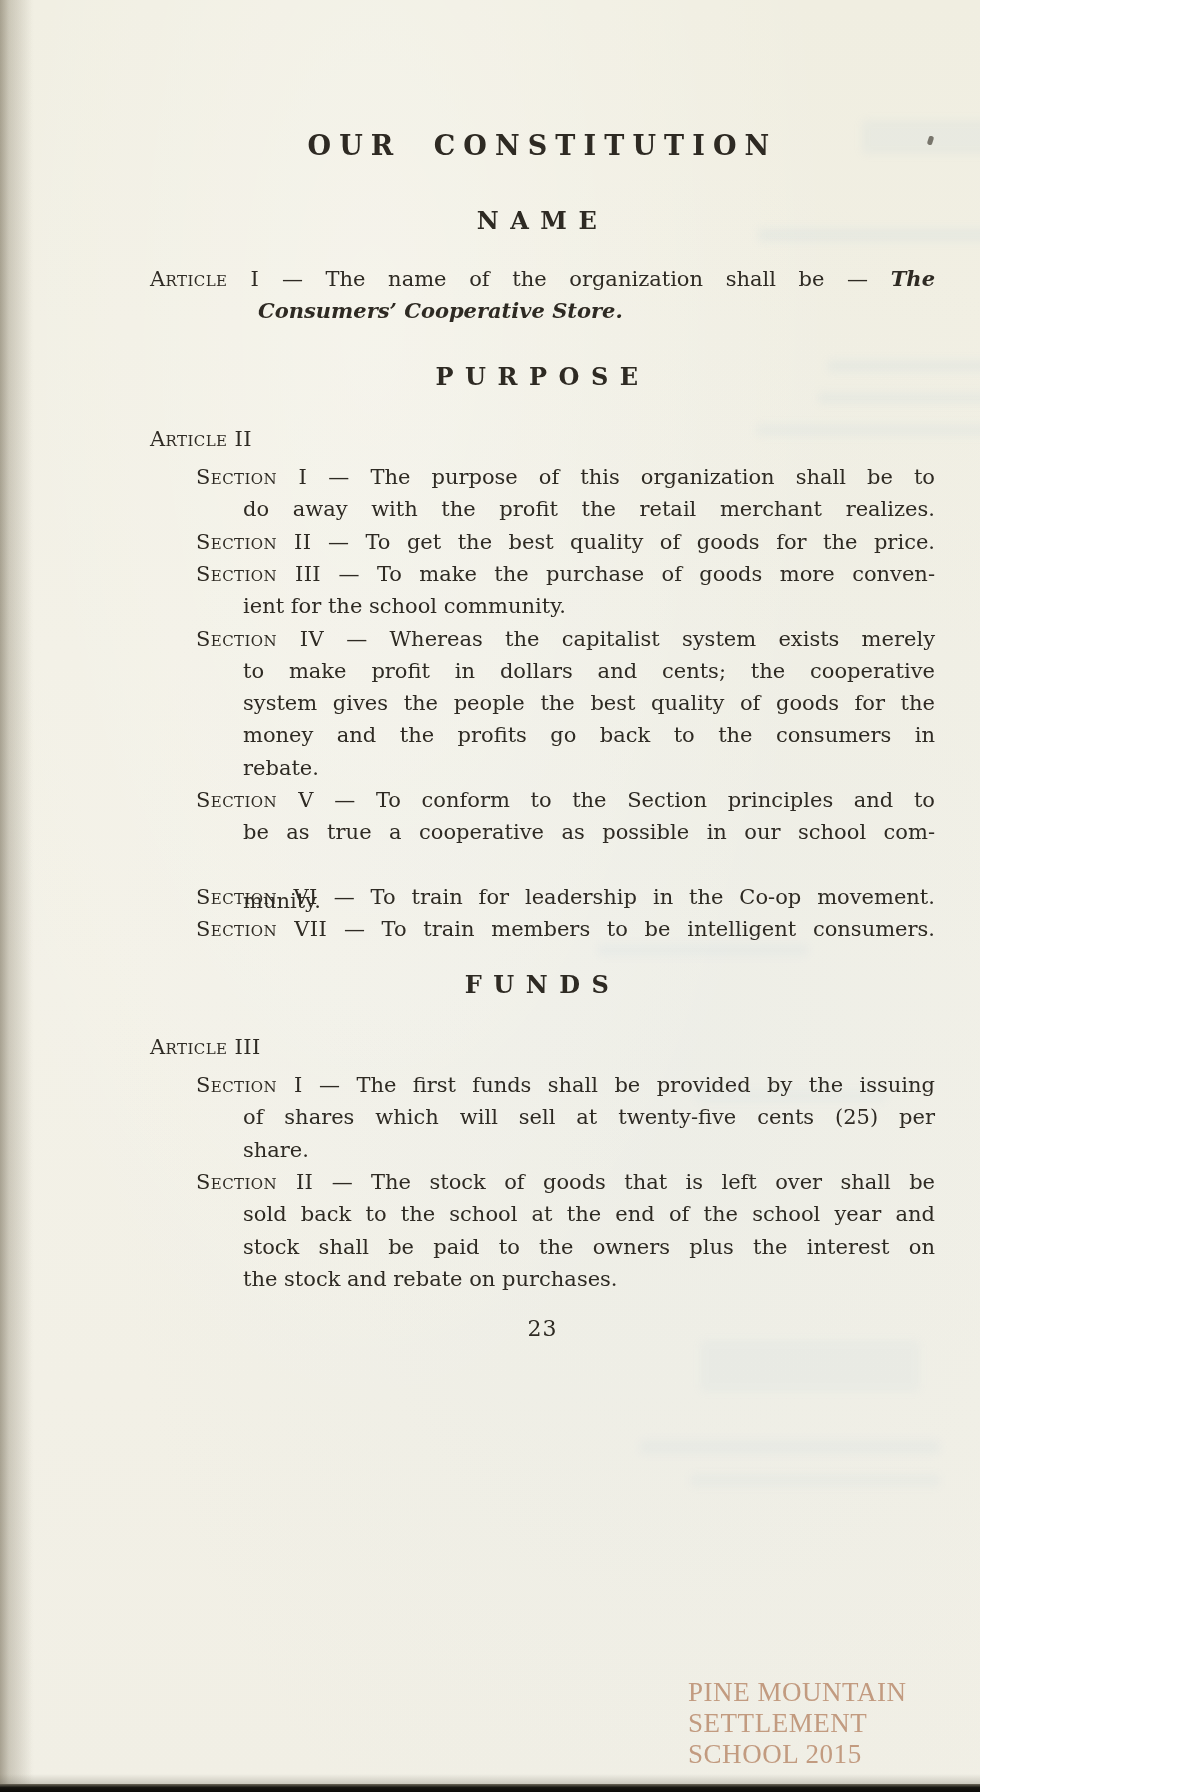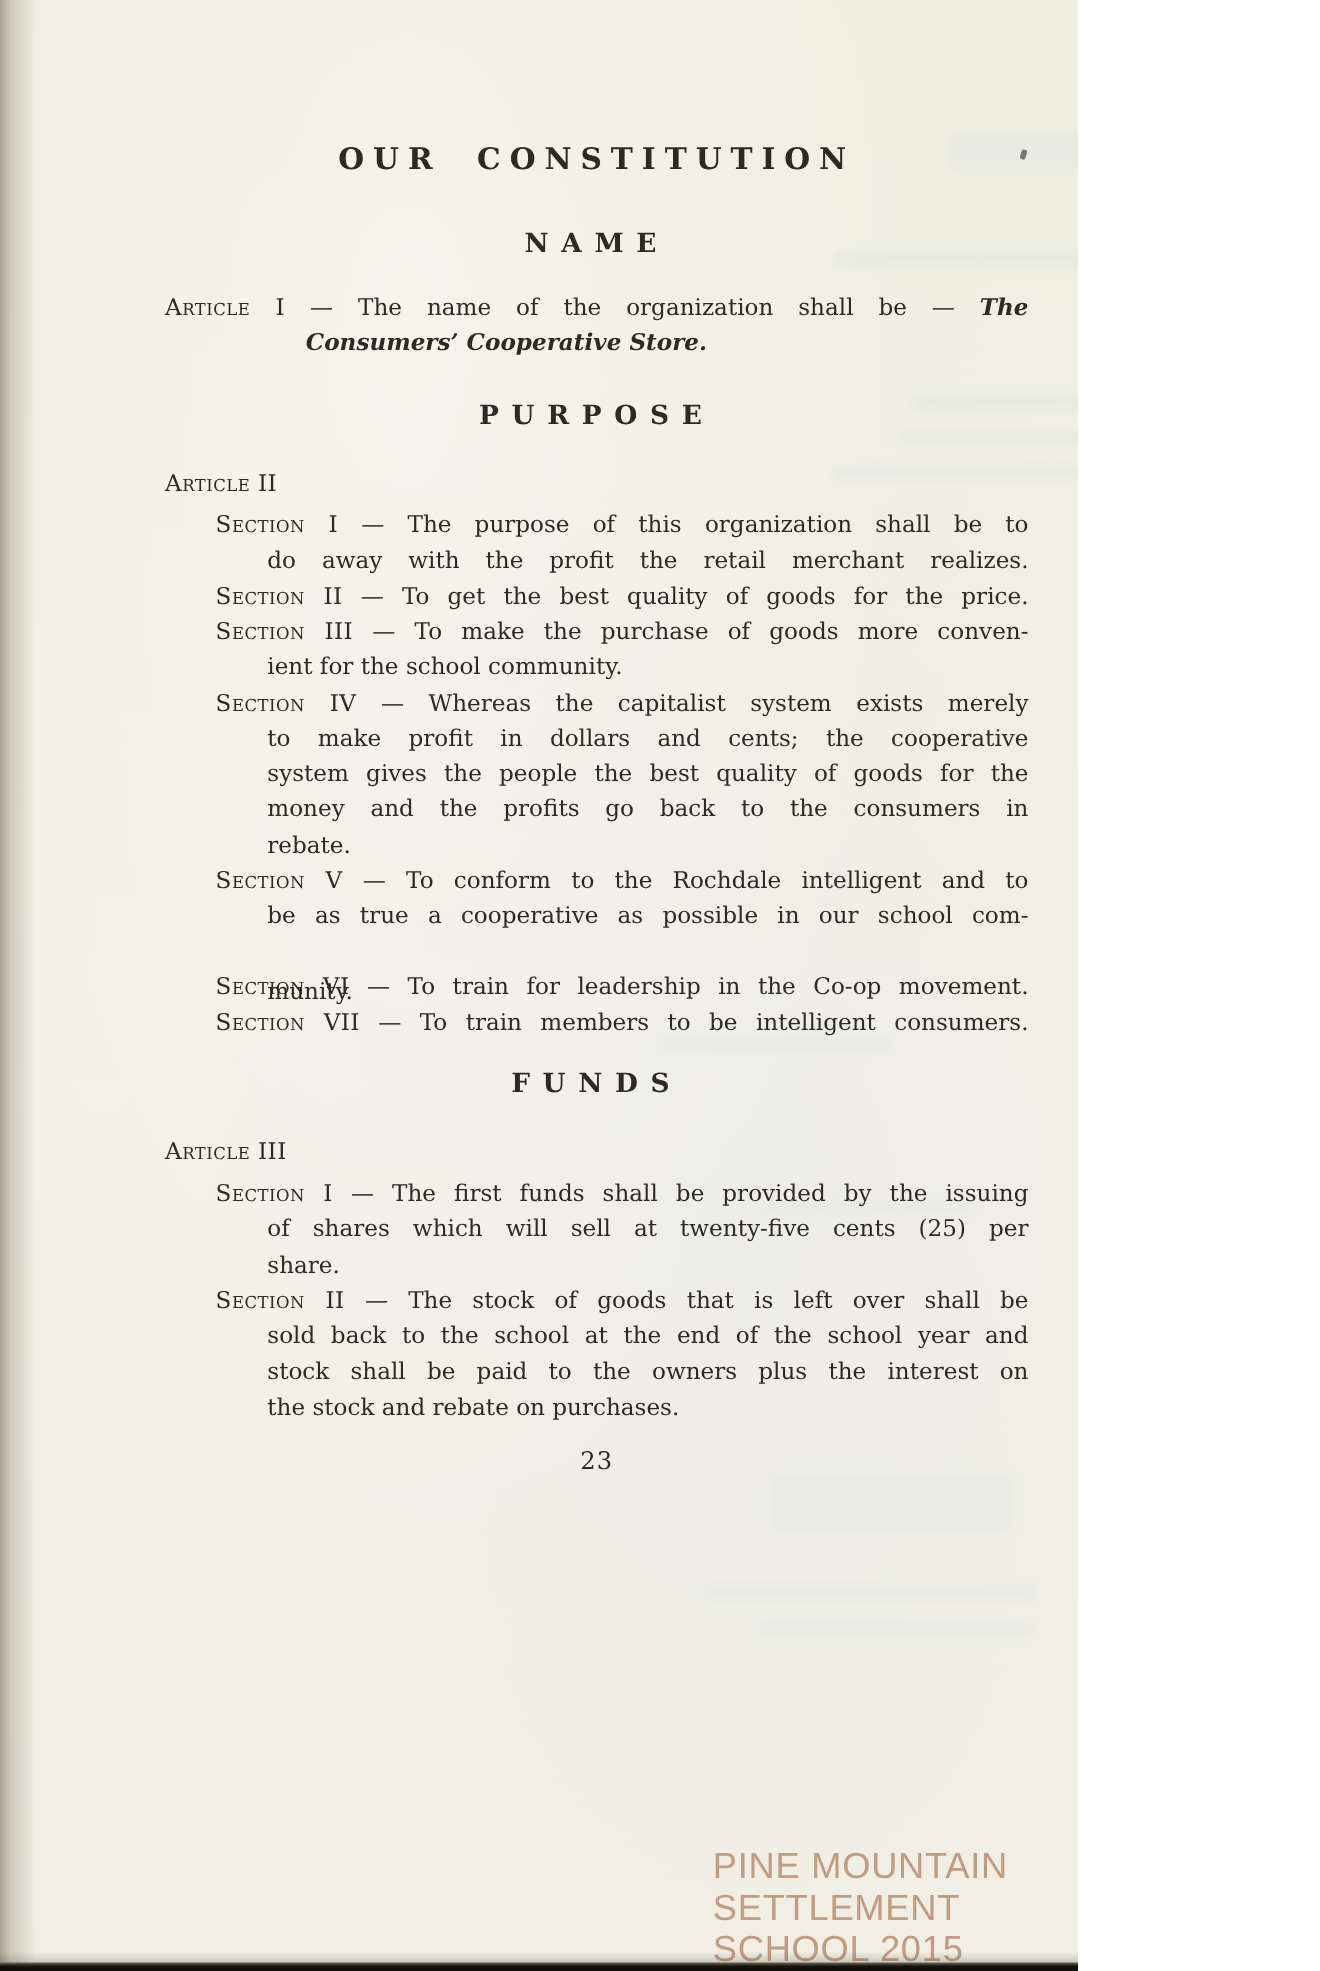--- a/index.html
+++ b/index.html
@@ -35,21 +35,21 @@
   .block{position:absolute;left:0;top:0;width:100%;height:0;}
   .ln{
     position:absolute;
     font-size:21px;
     line-height:30px;
     color:var(--ink);
   }
   .ind-article{left:150px;width:785px;}
   .ind-section{left:196px;width:739px;}
   .ind-cont{left:243px;width:692px;}
-  .ind-cont2{left:278px;width:692px;}
+  .ind-cont2{left:258px;width:692px;}
   .just{text-align:justify;text-align-last:justify;}
   .sc{font-variant:small-caps;letter-spacing:.02em;}
   .i{font-style:italic;font-weight:600;}
   .ghost{
     position:absolute;
     background:rgba(160,190,212,.20);
     filter:blur(4px);
     border-radius:4px;
     pointer-events:none;
   }
@@ -61,23 +61,23 @@
   .scan-edge{
     position:absolute;left:0;bottom:0;width:100%;height:8px;
     background:linear-gradient(180deg,#6b6658 0%, #15140f 45%, #0c0b08 100%);
   }
   .edge-shadow{
     position:absolute;left:0;bottom:8px;width:100%;height:10px;
     background:linear-gradient(180deg, rgba(0,0,0,0), rgba(90,85,70,.25));
   }
   .watermark{
     position:absolute;
-    left:648px;top:1677px;
-    font-family:Liberation Sans, sans-serif;
-    font-size:33px;
+    left:688px;top:1677px;
+    font-family:Liberation Serif, serif;
+    font-size:27px;
     letter-spacing:.02em;
     color:var(--wm);
   }
   .speck{
     position:absolute;left:928px;top:136px;width:5px;height:9px;
     background:rgba(60,55,45,.65);border-radius:2px;transform:rotate(18deg);
   }
 </style>
 </head>
 <body>
@@ -115,21 +115,21 @@
       <div class="ln ind-section just" style="top: 462px;"><span class="sc">Section I</span><span> — The purpose of this organization shall be to</span></div>
       <div class="ln ind-cont just" style="top: 494.3px;"><span>do away with the profit the retail merchant realizes.</span></div>
       <div class="ln ind-section just" style="top: 526.6px;"><span class="sc">Section II</span><span> — To get the best quality of goods for the price.</span></div>
       <div class="ln ind-section just" style="top: 558.9px;"><span class="sc">Section III</span><span> — To make the purchase of goods more conven-</span></div>
       <div class="ln ind-cont" style="top: 591.2px;"><span>ient for the school community.</span></div>
       <div class="ln ind-section just" style="top: 623.5px;"><span class="sc">Section IV</span><span> — Whereas the capitalist system exists merely</span></div>
       <div class="ln ind-cont just" style="top: 655.8px;"><span>to make profit in dollars and cents; the cooperative</span></div>
       <div class="ln ind-cont just" style="top: 688.1px;"><span>system gives the people the best quality of goods for the</span></div>
       <div class="ln ind-cont just" style="top: 720.4px;"><span>money and the profits go back to the consumers in</span></div>
       <div class="ln ind-cont" style="top: 752.7px;"><span>rebate.</span></div>
-      <div class="ln ind-section just" style="top: 785px;"><span class="sc">Section V</span><span> — To conform to the Rochdale intelligent and to</span></div>
+      <div class="ln ind-section just" style="top: 785px;"><span class="sc">Section V</span><span> — To conform to the Section principles and to</span></div>
       <div class="ln ind-cont just" style="top: 817.3px;"><span>be as true a cooperative as possible in our school com-</span></div>
       <div class="ln ind-cont" style="top: 886px;"><span>munity.</span></div>
       <div class="ln ind-section just" style="top: 881.9px;"><span class="sc">Section VI</span><span> — To train for leadership in the Co-op movement.</span></div>
       <div class="ln ind-section just" style="top: 914.2px;"><span class="sc">Section VII</span><span> — To train members to be intelligent consumers.</span></div>
     </div>
   <div class="block">
       <div class="ln ind-article" style="top: 1032px;"><span class="sc">Article III</span></div>
     </div>
   <div class="block">
       <div class="ln ind-section just" style="top: 1070px;"><span class="sc">Section I</span><span> — The first funds shall be provided by the issuing</span></div>

